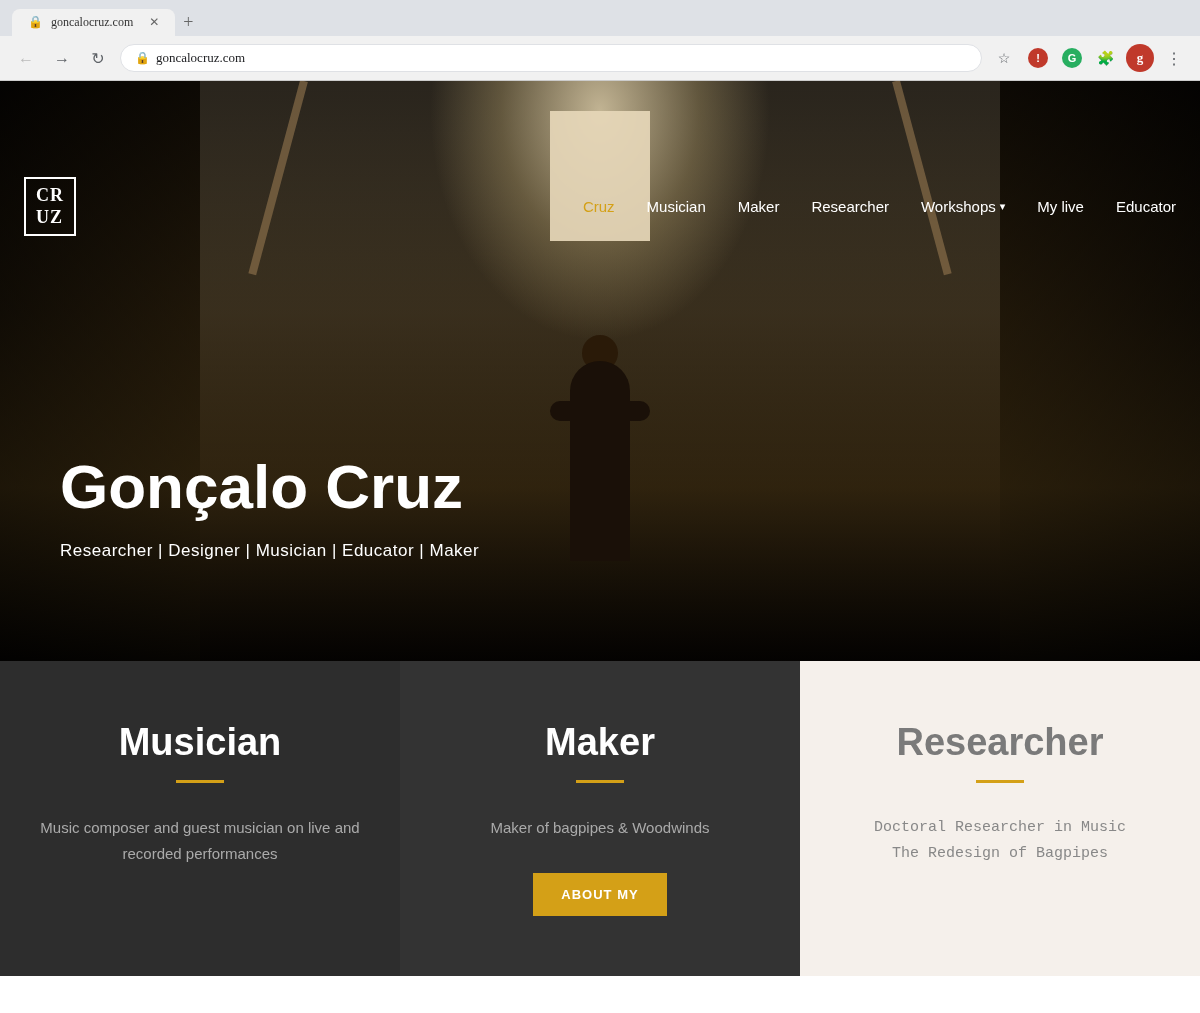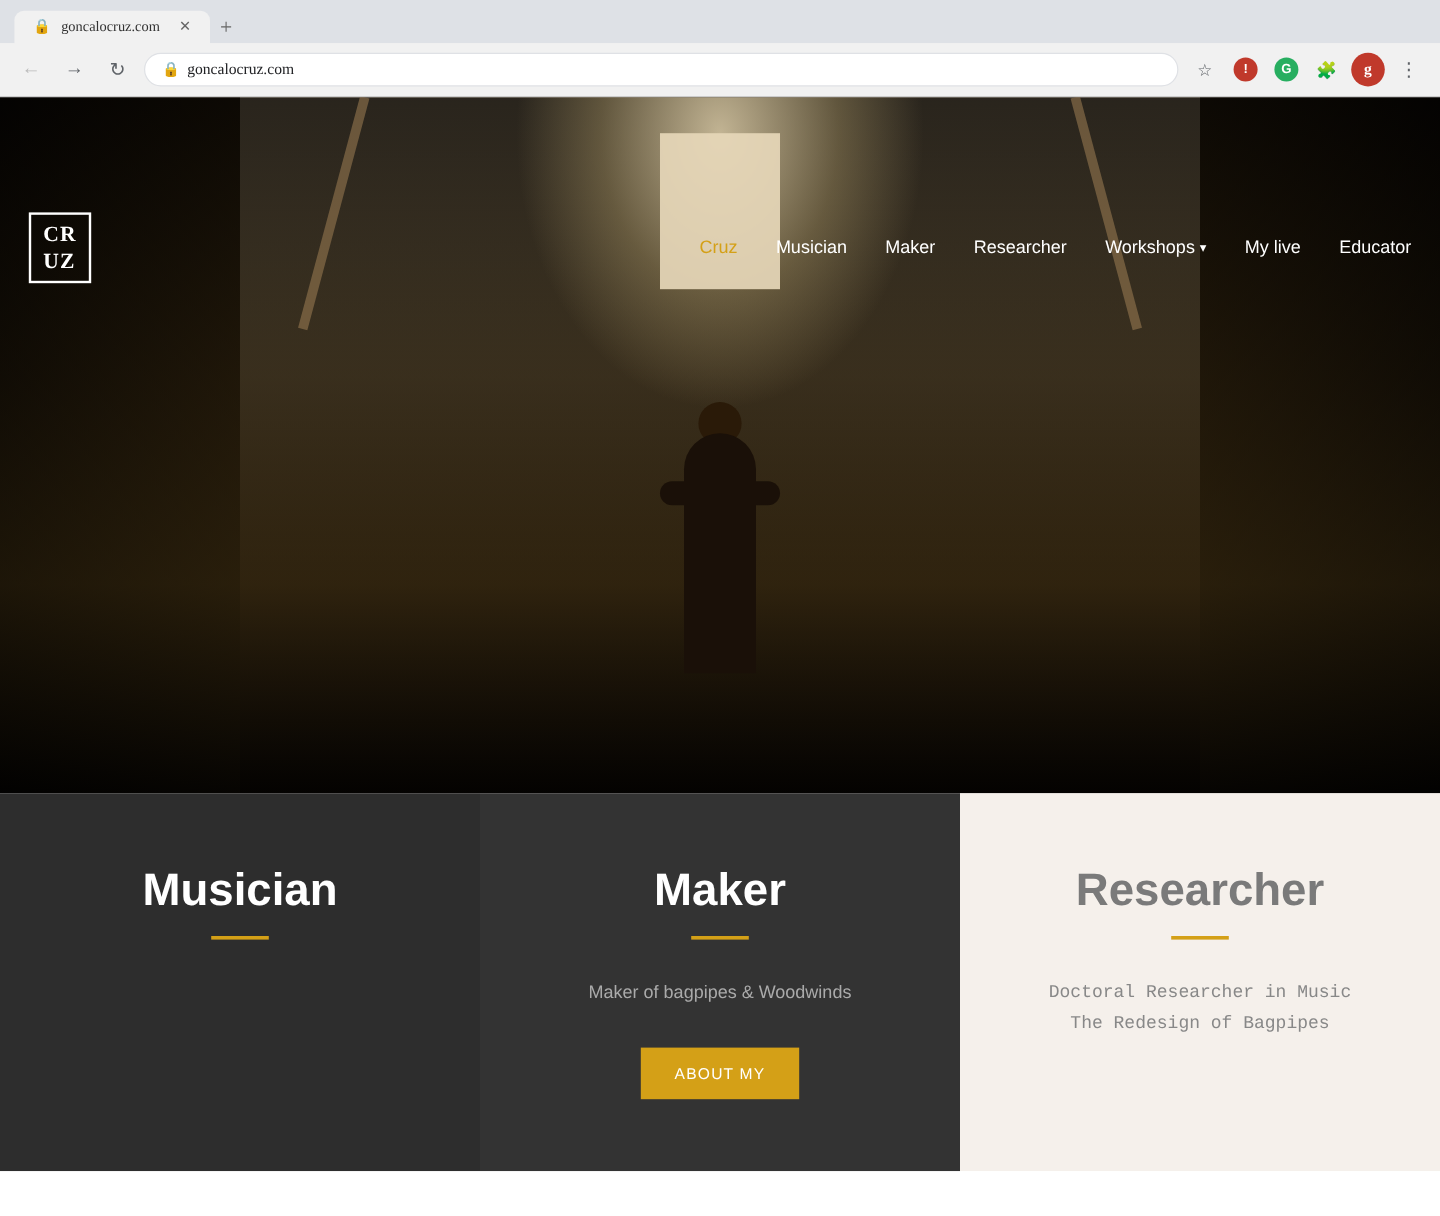--- a/index.html
+++ b/index.html
@@ -248,21 +248,21 @@
       color: #888;
       line-height: 1.7;
       font-family: Liberation Mono, monospace;
     }
     .card-btn {
       display: inline-block;
       padding: 14px 28px;
       background: #d4a017;
       color: white;
       font-size: 13px;
-      font-weight: normal;
+      font-weight: bold;
       letter-spacing: 1px;
       font-family: Arial, sans-serif;
       cursor: pointer;
       border: none;
       margin-top: 32px;
       text-transform: uppercase;
     }
 
     
     .hero-wall-left {
@@ -353,27 +353,32 @@
         <a class="nav-item">Researcher</a>
         <a class="nav-item nav-item-workshops">
           <span>Workshops</span>
           <span class="chevron">▾</span>
         </a>
         <a class="nav-item">My live</a>
         <a class="nav-item">Educator</a>
       </nav>
     </div>
 
+    <div class="hero-content">
+      <h1 class="hero-title">Gonçalo Cruz</h1>
+      <p class="hero-subtitle">Researcher | Designer | Musician | Educator | Maker</p>
+    </div>
   </div>
 
   <div class="cards-section">
 
     <div class="card card-dark">
       <h2 class="card-title-dark">Musician</h2>
       <div class="card-divider"></div>
+      <p class="card-text-dark">Music composer and guest musician on live and recorded performances</p>
     </div>
 
     <div class="card card-dark-2">
       <h2 class="card-title-dark">Maker</h2>
       <div class="card-divider"></div>
       <p class="card-text-dark">Maker of bagpipes &amp; Woodwinds</p>
       <button class="card-btn">ABOUT MY</button>
     </div>
 
     <div class="card card-light">

